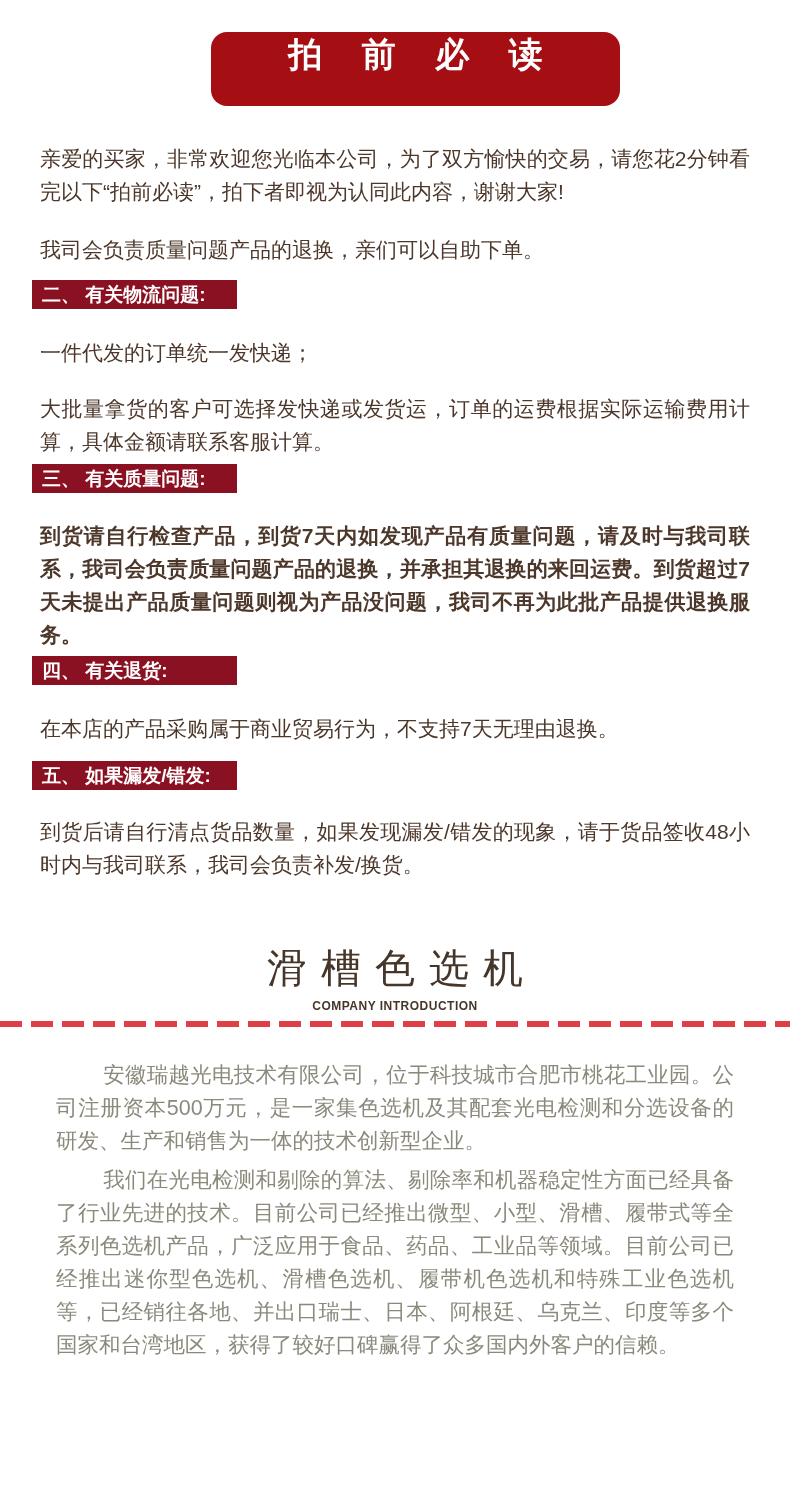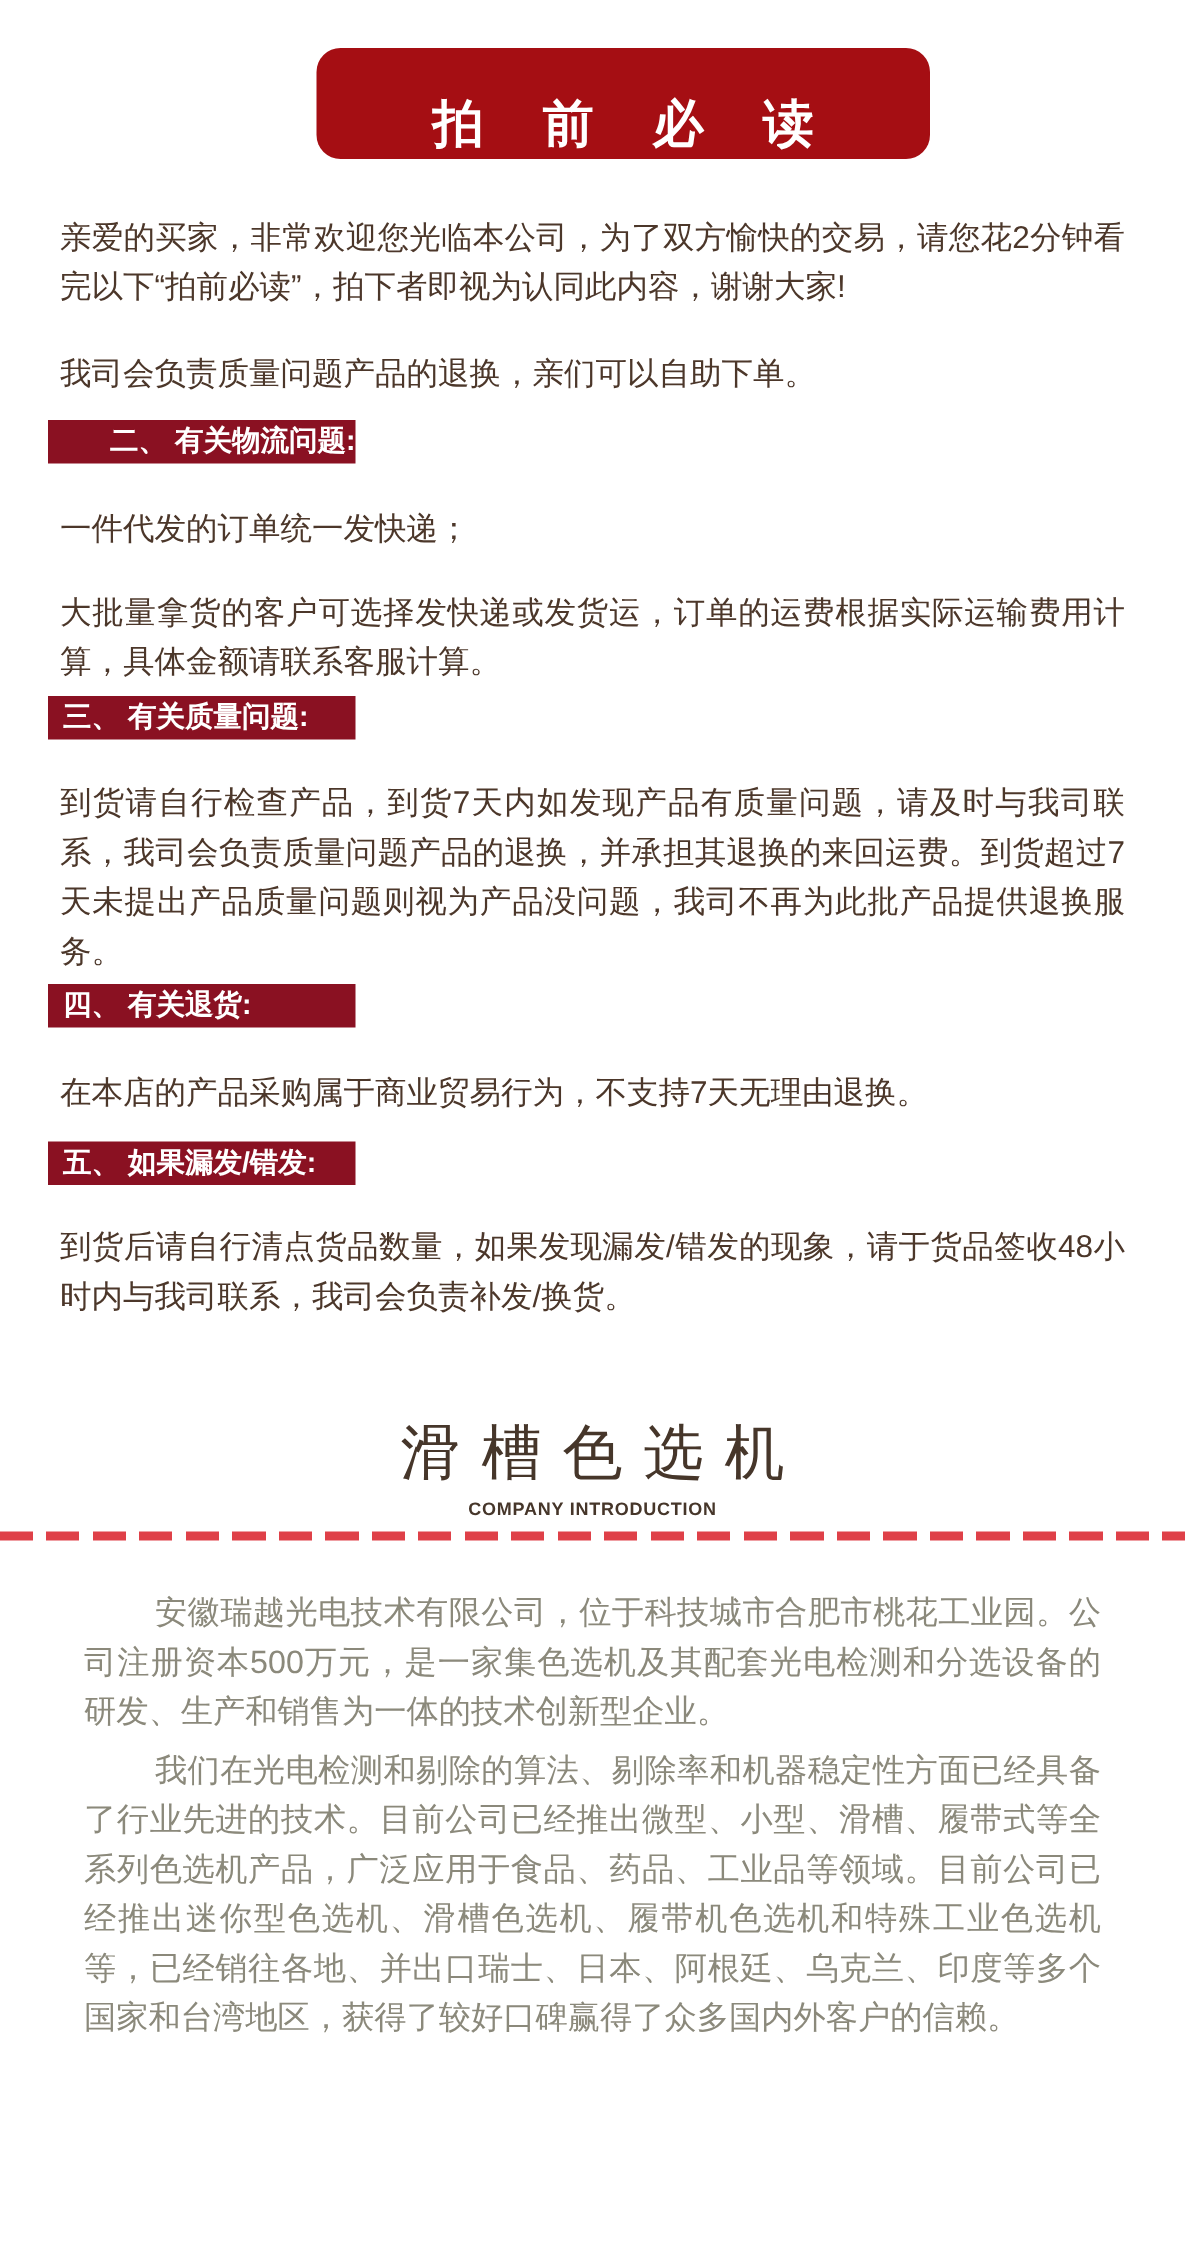--- a/index.html
+++ b/index.html
@@ -10,21 +10,21 @@
     -webkit-font-smoothing: antialiased;
   }
   .page { position: relative; width: 790px; }
 
   
   .banner {
     margin: 32px 0 0 211px;
     width: 409px; height: 74px;
     background: #a50e13;
     border-radius: 16px;
-    display: flex; align-items: flex-end; justify-content: center;
+    display: flex; align-items: flex-start; justify-content: center;
   }
   .banner span {
     color: #ffffff; font-size: 34px; font-weight: bold;
     letter-spacing: 15px; padding-left: 15px; white-space: nowrap;
   }
 
   
   .intro {
     margin: 36px 40px 0 40px;
     font-size: 21px; line-height: 33px;
@@ -34,34 +34,34 @@
   
   .bar {
     width: 195px; height: 29px; line-height: 29px;
     margin-left: 32px;
     padding-left: 10px;
     background: #8a1122;
     color: #ffffff; font-size: 19px; font-weight: bold;
     white-space: nowrap; overflow: hidden;
   }
   .bar-1 { margin-top: 8px; }
-  .bar-2 { margin-top: 14px; text-align: right; }
+  .bar-2 { margin-top: 14px; }
   .bar-3 { margin-top: 6px; }
   .bar-4 { margin-top: 5px; }
   .bar-5 { margin-top: 16px; }
 
   
   .body-p {
     margin: 25px 40px 0 40px;
     font-size: 21px; line-height: 33px;
     color: #4c372a; text-align: justify;
   }
   .p-2a { margin-top: 27px; }
   .p-2b { margin-top: 23px; }
-  .p-3  { margin-top: 26px; }
+  .p-3  { margin-top: 26px; font-weight: bold; }
   .p-4  { margin-top: 27px; }
 
   
   .company-title {
     margin: 60px 0 0 0;
     text-align: center;
     font-size: 40px; font-weight: 400;
     color: #46362a;
     letter-spacing: 14px; text-indent: 14px;
   }

